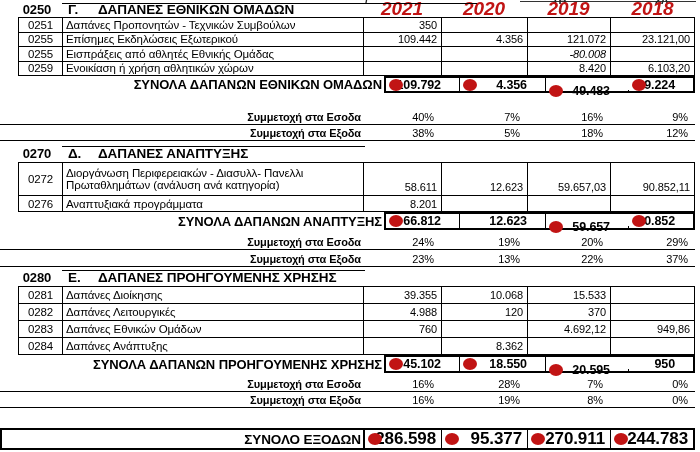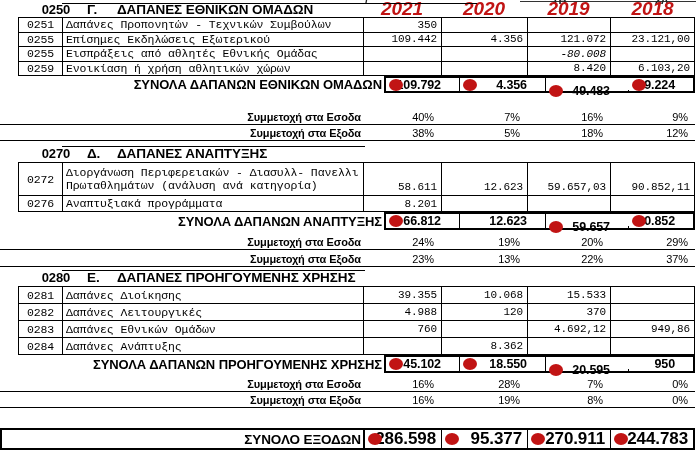--- a/index.html
+++ b/index.html
@@ -11,28 +11,28 @@
   
   .topline { top:1px; left:520px; width:176px; border-top:1.2px solid #333; height:0; }
   .frag { top:0; height:4px; overflow:hidden; font-size:11px; line-height:0; font-weight:bold; color:#222; }
 
   
   .years { top:-2px; left:363px; width:332px; display:flex; }
   .yr { font-weight:bold; font-style:italic; font-size:19px; line-height:21px; color:var(--red); text-align:center; }
   .y1{width:78px}.y2{width:86px}.y3{width:83px}.y4{flex:1}
 
   
-  .shead { left:34px; height:15px; display:flex; align-items:center; }
+  .shead { left:15px; height:15px; display:flex; align-items:center; }
   .scode { width:44px; text-align:center; font-weight:bold; font-size:13px; }
   .sl { display:inline-block; width:30px; margin-left:9px; font-weight:bold; font-size:13.5px; }
   .sn { font-weight:bold; font-size:13.5px; }
   .ovl { left:62px; border-top:1.6px solid var(--ln); height:0; }
 
   
-  .box { left:18px; width:677px; border:1.6px solid var(--ln); display:flex; flex-direction:column;font-family:Liberation Mono, monospace; }
+  .box { left:18px; width:677px; border:1.6px solid var(--ln); display:flex; flex-direction:column; }
   .r { flex:1; display:flex; }
   .r + .r { border-top:1px solid var(--ln); }
   .k { width:44px; border-right:1.4px solid var(--ln); text-align:center; font-size:11.5px; display:flex; align-items:center; justify-content:center; }
   .d { width:301px; border-right:1px solid var(--ln); font-size:11.5px; padding-left:3px; display:flex; flex-direction:column; justify-content:center; }
   .v { font-size:11px; display:flex; align-items:center; justify-content:flex-end; padding-right:4px; }
   .v1{width:78px; border-right:1px solid var(--ln);}
   .v2{width:86px; border-right:1px solid var(--ln);}
   .v3{width:83px; border-right:1px solid var(--ln);}
   .v4{flex:1;}
   .it { font-style:italic; }

